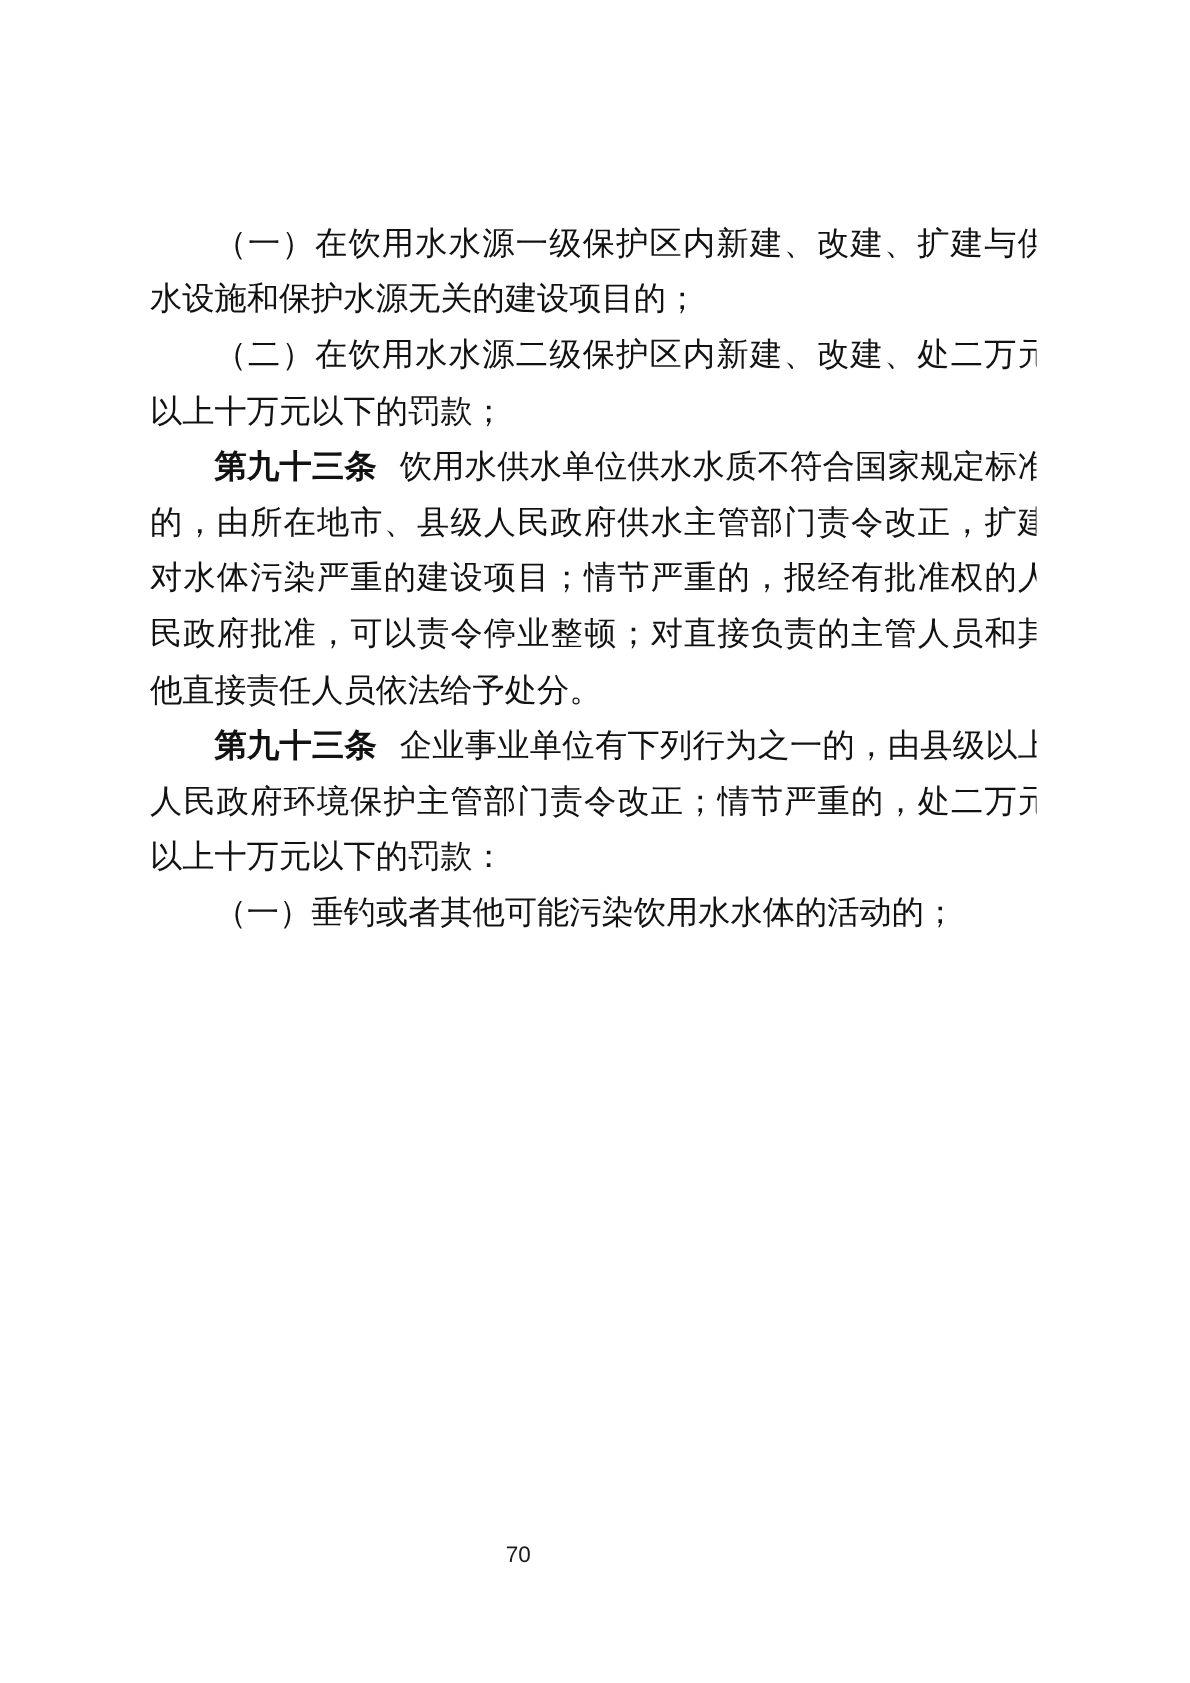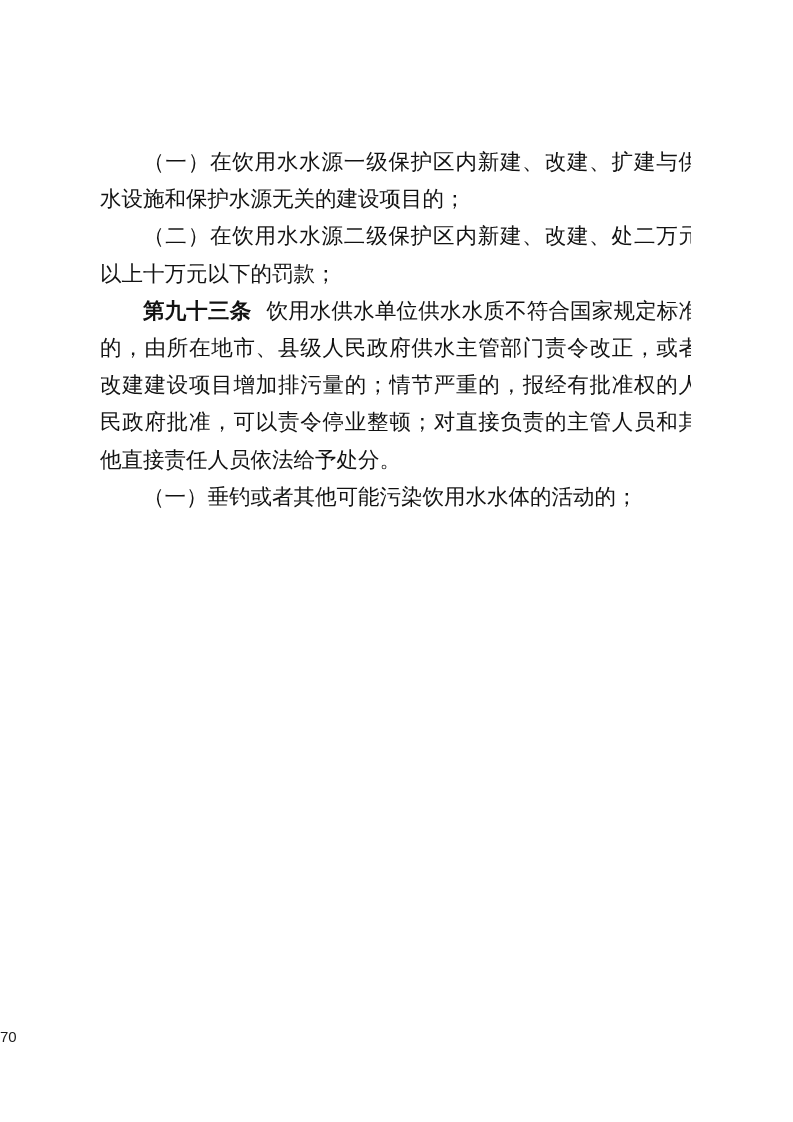--- a/index.html
+++ b/index.html
@@ -32,41 +32,45 @@
   }
   .article-label {
     font-weight: bold;
     margin-right: 0.7em;
   }
   .page-footer {
     position: absolute;
     left: 0;
     top: 1028px;
     width: 100%;
+    text-align: center;
     font-family: "Liberation Sans", "DejaVu Sans", sans-serif;
     font-size: 15px;
     color: #1a1a1a;
   }
 </style>
 </head>
 <body>
 
 <div class="page">
 
   <div class="content">
 
     <p>（一）在饮用水水源一级保护区内新建、改建、扩建与供水设施和保护水源无关的建设项目的；</p>
 
     <p>（二）在饮用水水源二级保护区内新建、改建、处二万元以上十万元以下的罚款；</p>
 
 
     <p>
-      <span class="article-label">第九十三条</span><span>饮用水供水单位供水水质不符合国家规定标准的，由所在地市、县级人民政府供水主管部门责令改正，或者改建建设项目增加排污量的；情节严重的，报经有批准权的人民政府批准，可以责令停业整顿；对直接负责的主管人员和其他直接责任人员依法给予处分。</span>
+      <span class="article-label">第九十三条</span><span>饮用水供水单位供水水质不符合国家规定标准的，由所在地市、县级人民政府供水主管部门责令改正，扩建对水体污染严重的建设项目；情节严重的，报经有批准权的人民政府批准，可以责令停业整顿；对直接负责的主管人员和其他直接责任人员依法给予处分。</span>
     </p>
 
+    <p>
+      <span class="article-label">第九十三条</span><span>企业事业单位有下列行为之一的，由县级以上人民政府环境保护主管部门责令改正；情节严重的，处二万元以上十万元以下的罚款：</span>
+    </p>
 
     <p>（一）垂钓或者其他可能污染饮用水水体的活动的；</p>
 
   </div>
 
   <div class="page-footer">
     <span>70</span>
   </div>
 
 </div>

